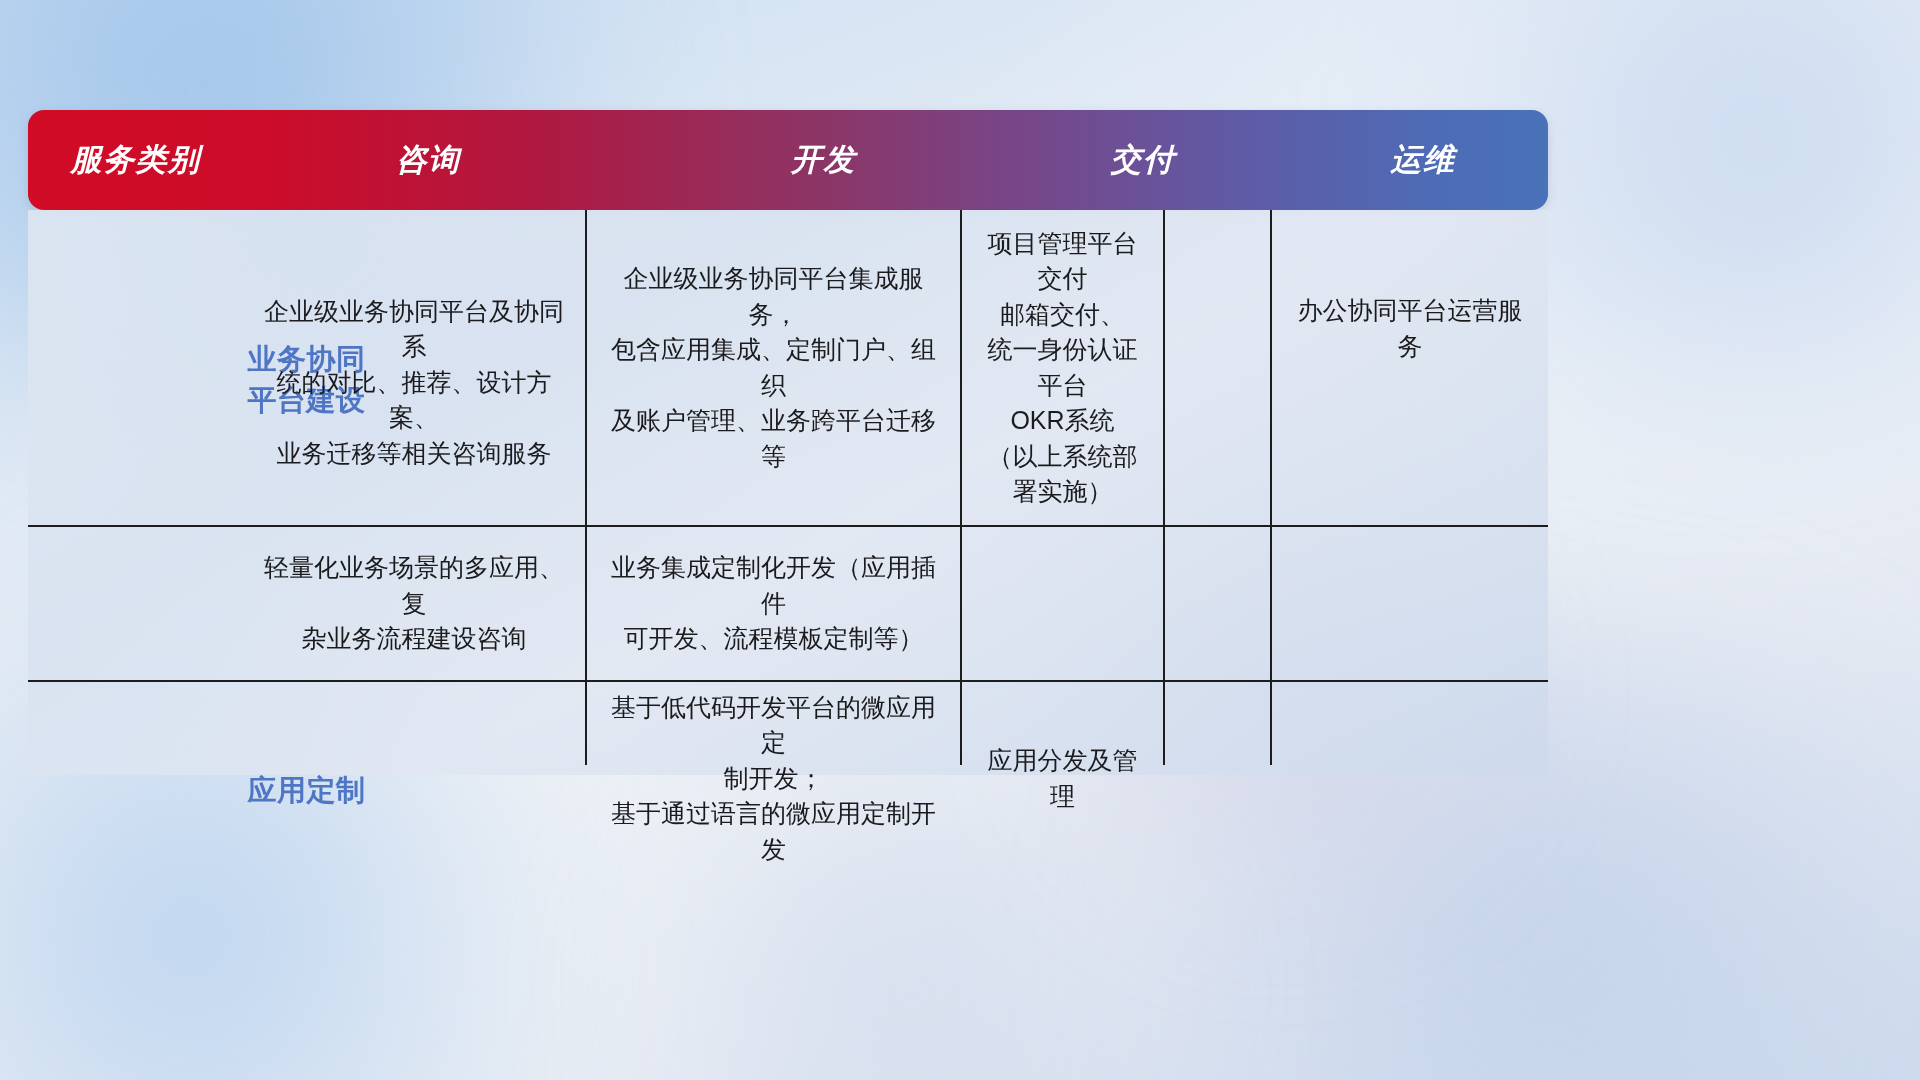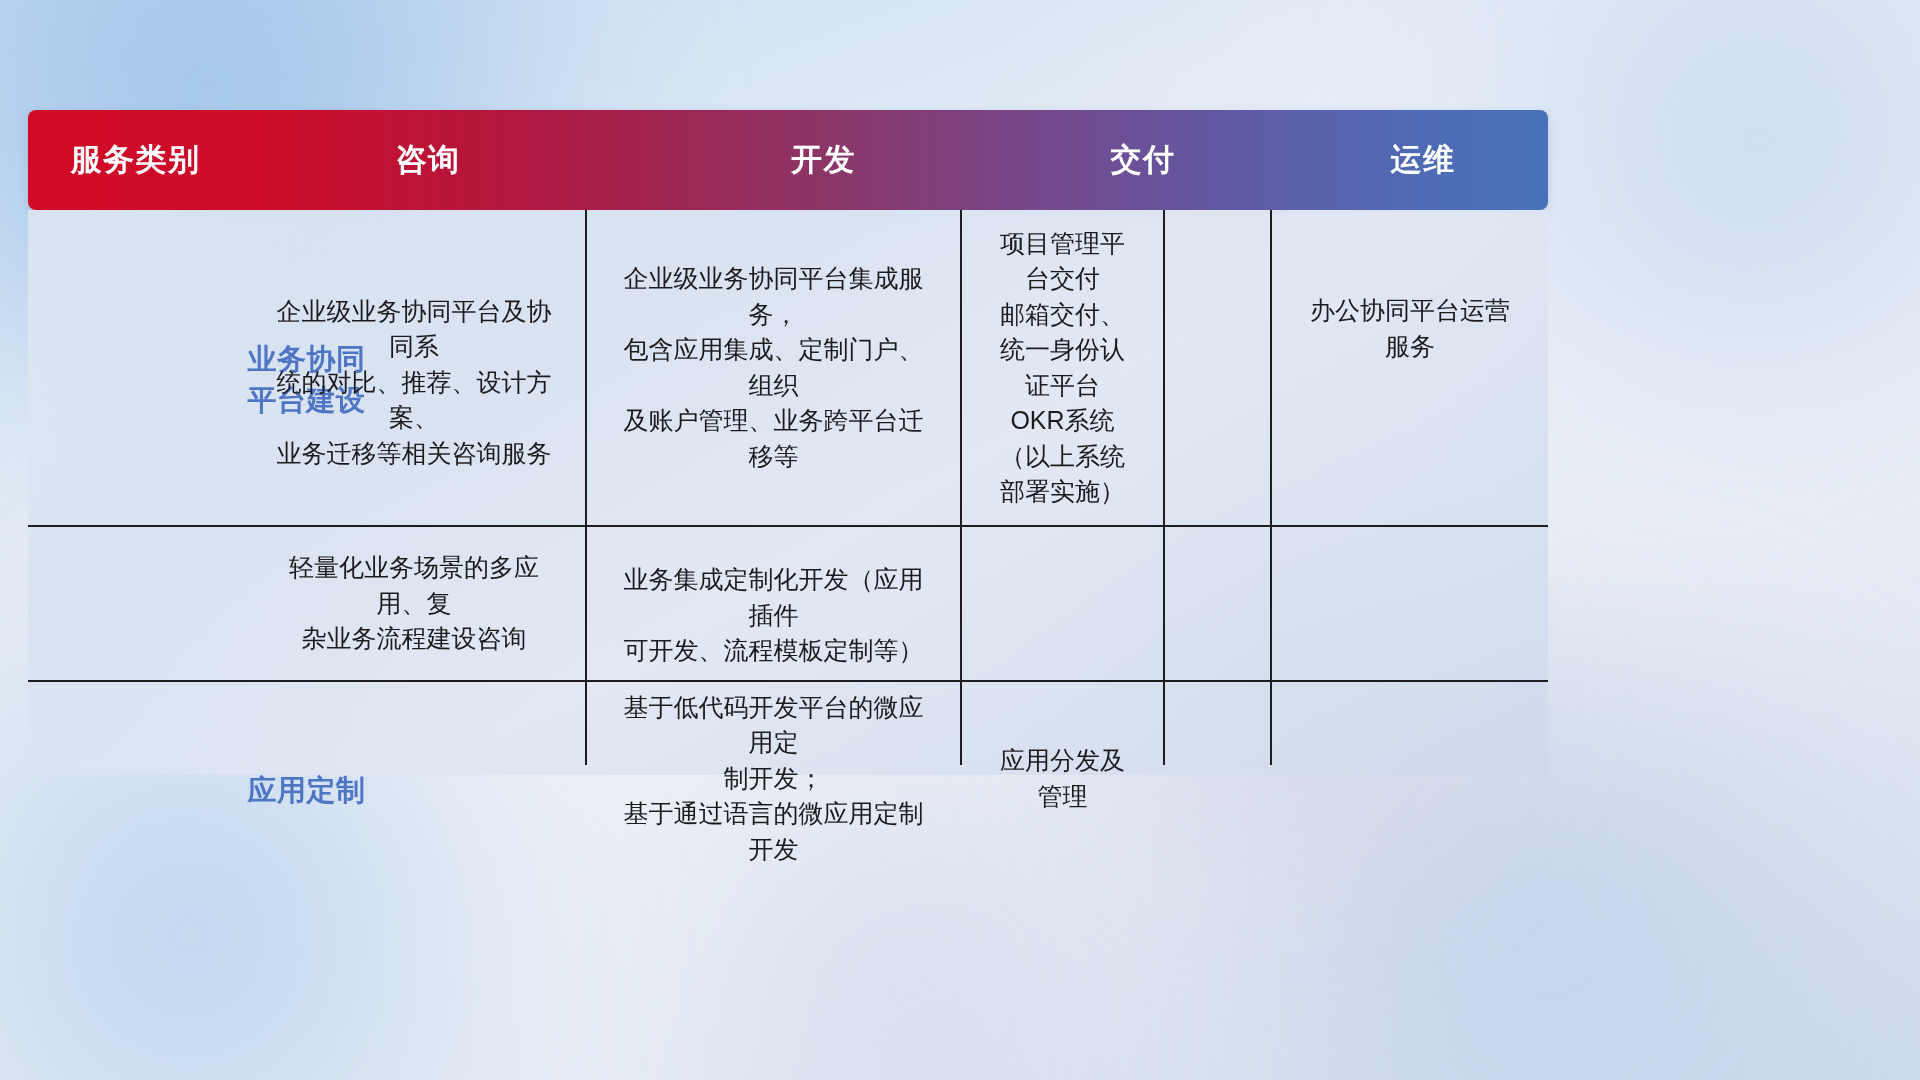--- a/index.html
+++ b/index.html
@@ -32,33 +32,34 @@
   .blob-f{left:1020px;top:480px;width:520px;height:420px;
     background:radial-gradient(circle at 50% 50%, rgba(205,200,226,.55), rgba(205,200,226,0) 72%);}
 
   
   .table-wrap{
     position:absolute;left:28px;top:110px;width:1520px;
   }
   .thead{
     position:relative;
     height:100px;
-    border-radius:8px;
+    border-radius:16px;
     background:linear-gradient(90deg,
         #d10b26 0%,
         #cc0d2a 16%,
         #b01840 33%,
         #8c3566 52%,
         #76478a 66%,
         #5f5ba6 80%,
         #4d6cb6 93%,
         #4872b9 100%);
     display:flex;align-items:center;
     box-shadow:0 3px 10px rgba(80,80,130,.16);
     overflow:hidden;
+    font-style:italic;
   }
   .th{
     color:#fff;font-weight:bold;font-size:31px;letter-spacing:1.5px;
     text-align:center;white-space:nowrap;
   }
   .tbody{
     position:relative;
     height:565px;
     background:linear-gradient(150deg,
         rgba(223,231,242,.88) 0%,
@@ -68,21 +69,21 @@
         rgba(205,218,236,.9) 100%);
   }
   .vline{position:absolute;top:0;width:2px;background:#1d1d20;}
   .hline{position:absolute;left:0;right:0;height:2px;background:#1d1d20;}
 
   .cell{
     position:absolute;
     display:flex;align-items:center;justify-content:center;
     text-align:center;
     box-sizing:border-box;
-    padding:4px 26px;
+    padding:4px 14px;
   }
   .cell-text{
     font-size:25px;line-height:1.42;color:#1b1b1e;white-space:pre-line;
     font-family:"Liberation Sans","DejaVu Sans",sans-serif;
   }
   .cat-text{
     font-size:29px;line-height:1.4;color:#4f76c4;font-weight:bold;
     white-space:pre-line;letter-spacing:.5px;margin-top:24px;
   }
 </style>
@@ -141,21 +142,21 @@
 （以上系统部署实施）</span>
       </div>
       <div class="cell" style="left:1244px;top:8px;width:276px;height:221px;">
         <span class="cell-text">办公协同平台运营服务</span>
       </div>
 
       <div class="cell" style="left:215px;top:317px;width:342px;height:153px;">
         <span class="cell-text">轻量化业务场景的多应用、复
 杂业务流程建设咨询</span>
       </div>
-      <div class="cell" style="left:559px;top:317px;width:373px;height:153px;margin-top:12px;">
+      <div class="cell" style="left:559px;top:317px;width:373px;height:153px;">
         <span class="cell-text">业务集成定制化开发（应用插件
 可开发、流程模板定制等）</span>
       </div>
       <div class="cell" style="left:934px;top:317px;width:201px;height:153px;">
         <span class="cell-text"></span>
       </div>
       <div class="cell" style="left:1244px;top:317px;width:276px;height:153px;">
         <span class="cell-text"></span>
       </div>
 

